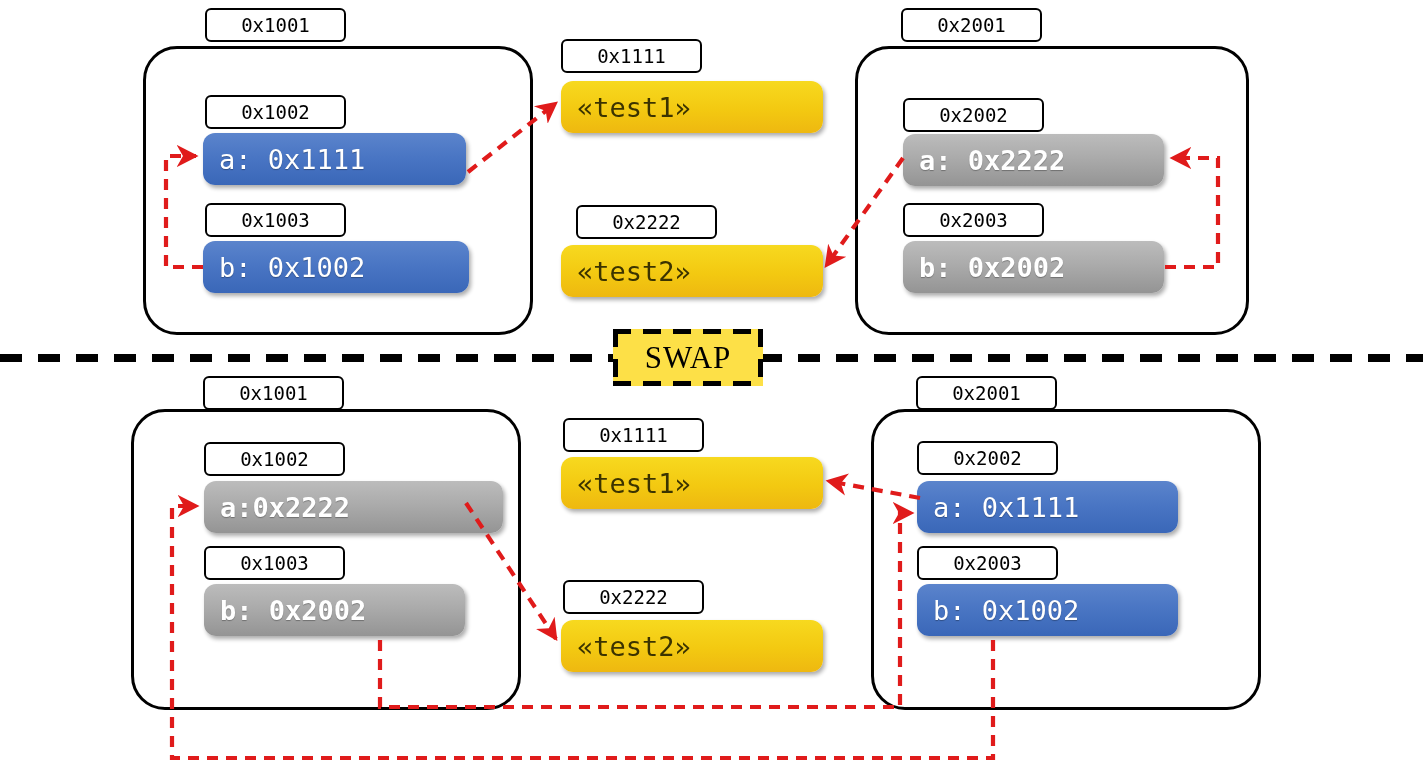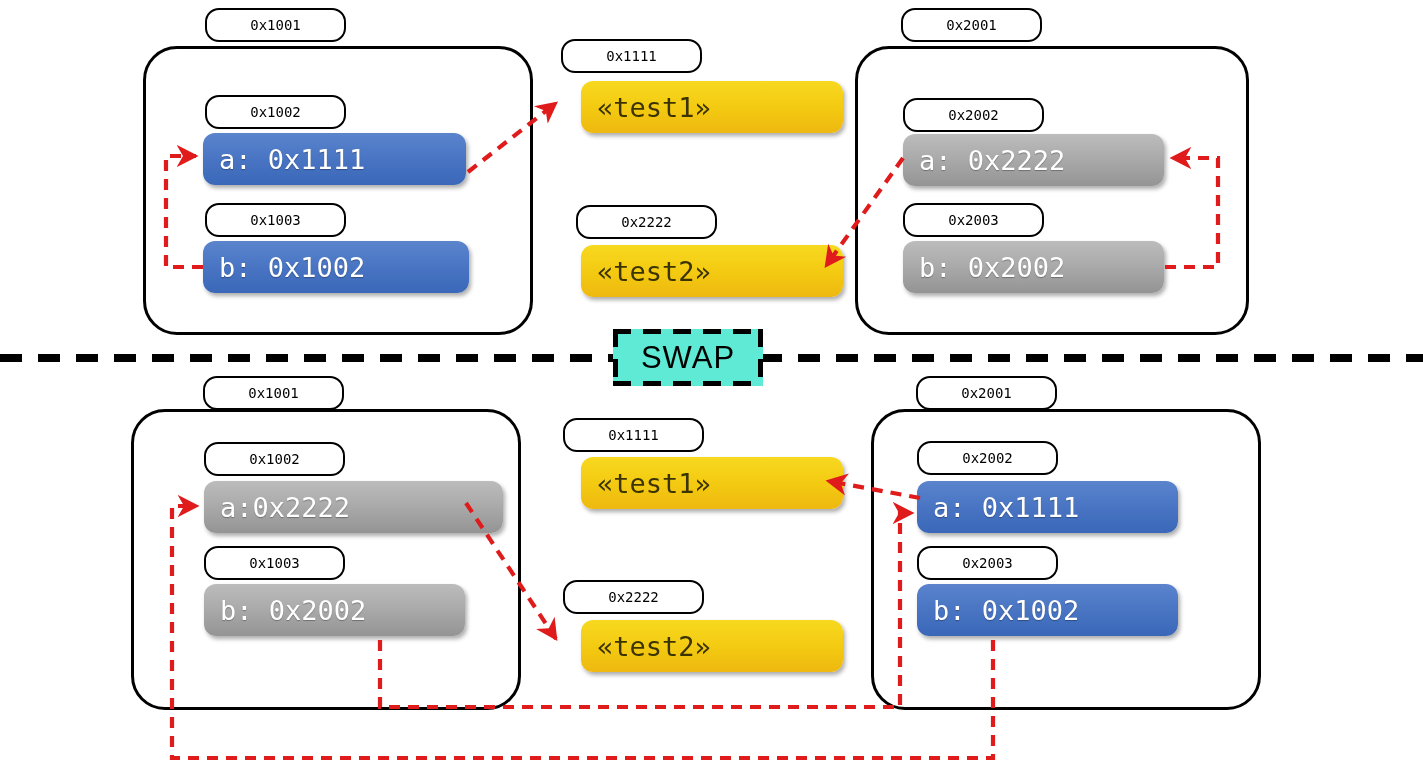--- a/index.html
+++ b/index.html
@@ -4,39 +4,39 @@
 <style>
   html,body{margin:0;padding:0;background:#ffffff;}
   body{width:1423px;height:767px;position:relative;overflow:hidden;
        font-family:"DejaVu Sans Mono",monospace;}
   #stage{position:absolute;left:0;top:0;width:1423px;height:767px;}
 
   
   .frame{position:absolute;border:3px solid #000;border-radius:34px;background:#fff;}
 
   
-  .tag{position:absolute;border:2.5px solid #000;border-radius:14px;background:#fff;
-       color:#000;font-size:14px;line-height:30px;height:30px;text-align:center;
+  .tag{position:absolute;border:2.5px solid #000;border-radius:6px;background:#fff;
+       color:#000;font-size:19px;line-height:30px;height:30px;text-align:center;
        letter-spacing:0px;z-index:6;font-family:"DejaVu Sans Mono",monospace;}
 
   
   .cell{position:absolute;border-radius:12px;color:#ffffff;font-size:27px;
         display:flex;align-items:center;padding-left:16px;box-sizing:border-box;
         text-shadow:0 1px 1px rgba(0,0,0,.30);
         box-shadow:2px 3px 4px rgba(0,0,0,.33);z-index:5;
         font-family:"DejaVu Sans Mono",monospace;white-space:pre;}
   .cell.blue{background:linear-gradient(180deg,#5b84cc 0%,#4a76c4 45%,#3a67b8 100%);}
-  .cell.gray{background:linear-gradient(180deg,#bcbcbc 0%,#ababab 45%,#949494 100%);}
+  .cell.gray{background:linear-gradient(180deg,#bcbcbc 0%,#ababab 45%,#949494 100%);font-weight:bold;}
   .cell.yellow{background:linear-gradient(180deg,#f7d91f 0%,#f3c911 55%,#eeb810 100%);
-               color:#3b3300;text-shadow:none;margin-left:20px;}
+               color:#3b3300;text-shadow:none;}
 
   
-  .swapbox{position:absolute;z-index:12;background:#5eead4;
+  .swapbox{position:absolute;z-index:12;background:#fde047;
            display:flex;align-items:center;justify-content:center;
-           font-family:Liberation Sans, sans-serif;
+           font-family:Liberation Serif, serif;
            font-size:31px;color:#000;letter-spacing:1px;}
   .swapbox .dsh{position:absolute;background:#000;}
 
   svg.ink{position:absolute;left:0;top:0;width:1423px;height:767px;
           pointer-events:none;z-index:9;overflow:visible;}
 </style>
 </head>
 <body>
 
 <div id="stage">

